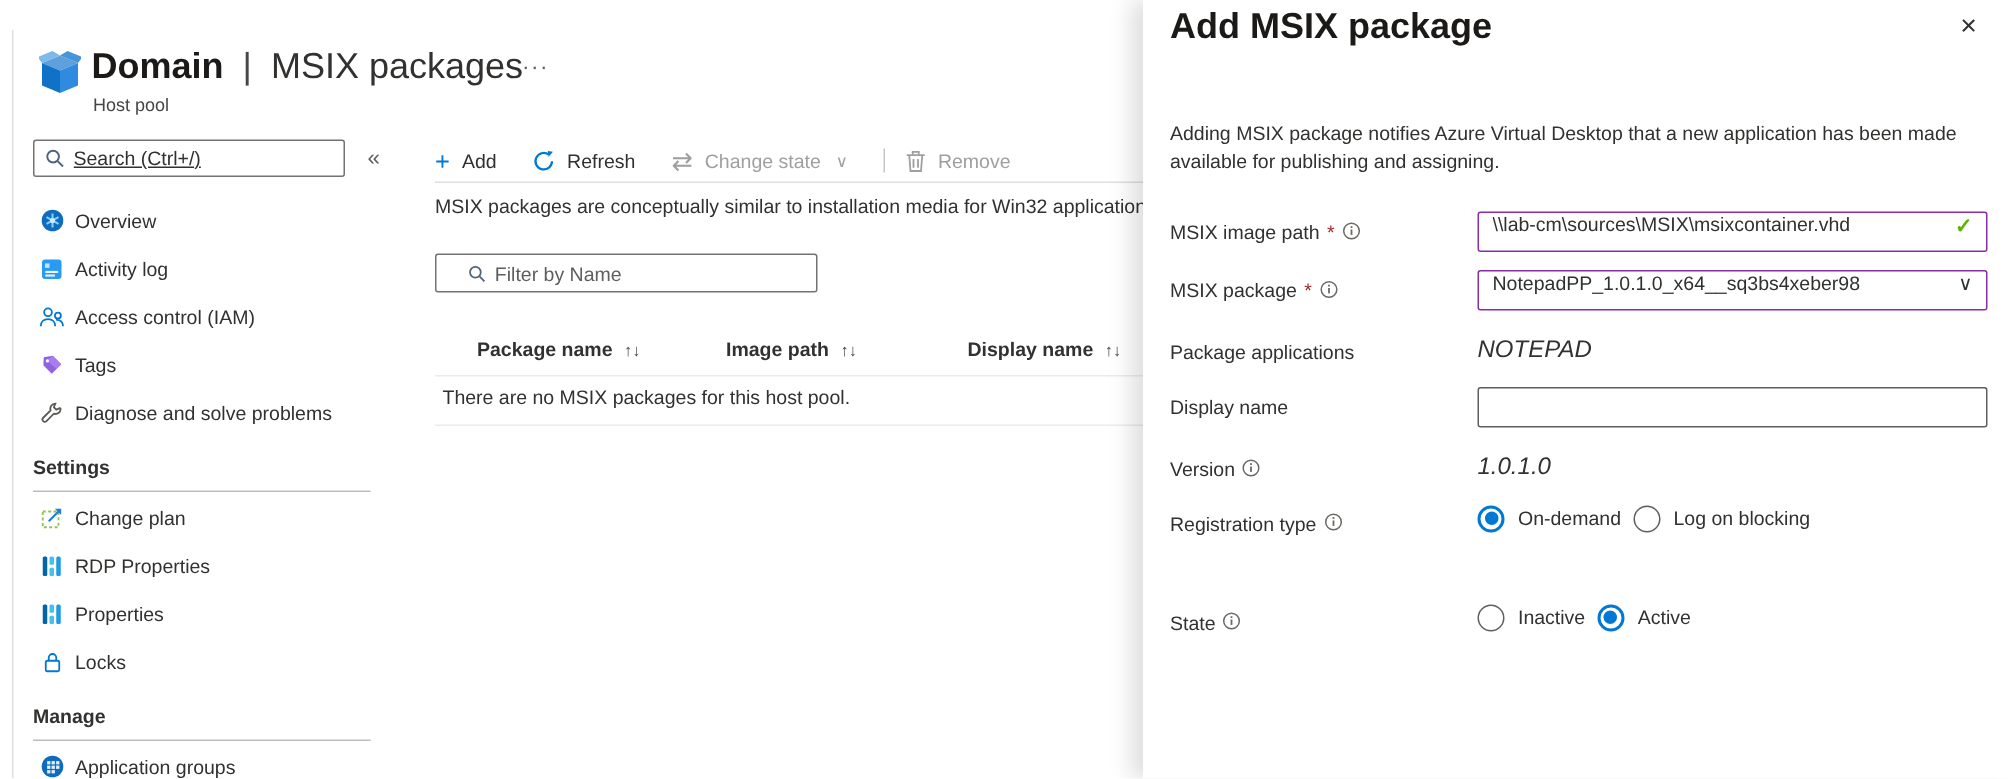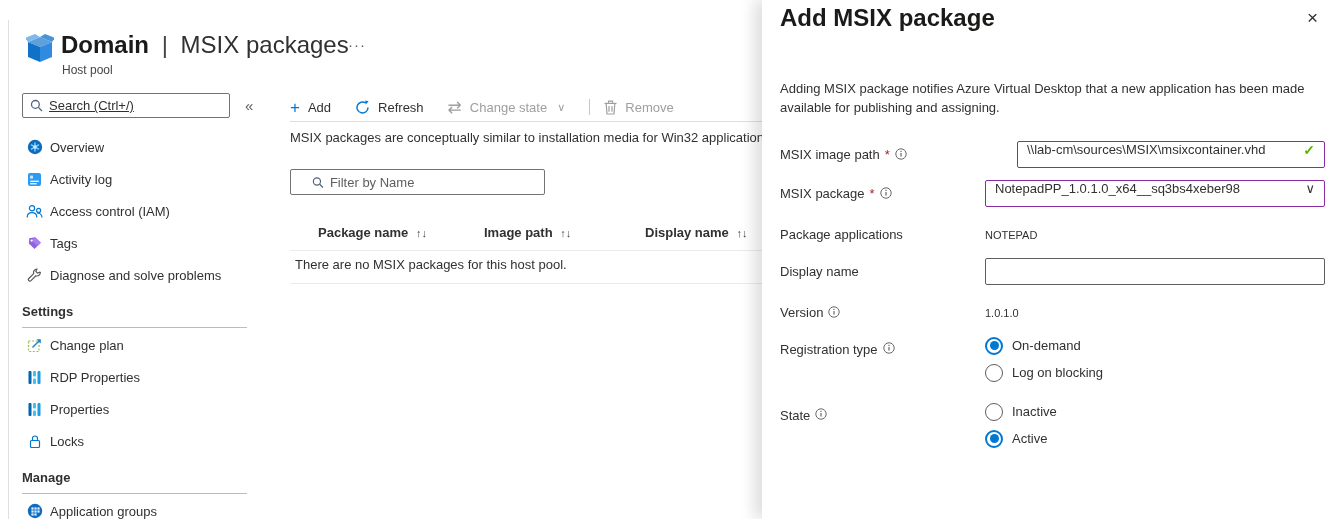--- a/index.html
+++ b/index.html
@@ -68,40 +68,40 @@
   .panel-title { position:absolute; left:18px; top:4px; font-size:24px; font-weight:700; color:#1b1a19;text-align:right; }
   .panel-close { position:absolute; right:24px; top:8px; font-size:19px; color:#323130; cursor:pointer; line-height:1; }
   .panel-desc { position:absolute; left:18px; top:79px; width:534px; font-size:13px; line-height:19px; color:#323130; }
 
   .form-row { position:absolute; left:18px; right:17px; display:flex; }
   .form-label { width:205px; flex:0 0 205px; font-size:13px; color:#323130; display:flex; align-items:center; gap:5px; }
   .req { color:#a4262c; }
   .info-ic { display:inline-flex; }
   .form-ctrl { flex:1; }
 
-  .r-imgpath { top:140px; align-items:center; height:28px;gap:32px; }
+  .r-imgpath { top:140px; align-items:center; height:28px; }
   .r-pkg     { top:179px; align-items:center; height:28px; }
   .r-pkgapps { top:224px; align-items:center; height:20px; }
   .r-dispname{ top:257px; align-items:center; height:28px; }
   .r-version { top:302px; align-items:center; height:20px; }
   .r-regtype { top:336px; }
   .r-state   { top:402px; }
   .r-regtype .form-label, .r-state .form-label { align-items:flex-start; padding-top:6px; }
 
   .field-box { height:27px; border:1px solid #8a2da5; border-radius:2px; display:flex; 
     padding:0 9px; font-size:13px; color:#323130; background:#fff; cursor:text; }
   .field-box .val { flex:1; white-space:nowrap; overflow:hidden; }
   .field-box .check { color:#5db300; font-weight:700; font-size:14px; margin-left:8px; }
   .field-box.select { cursor:pointer; }
   .field-box .chev { color:#323130; font-size:13px; margin-left:8px; }
   .txt-input { width:100%; height:27px; border:1px solid #605e5c; border-radius:2px; padding:0 9px;
     font-size:13px; font-family:inherit; color:#323130; outline:none; }
-  .static-val { font-size:11px; color:#323130; }
-
-  .radio-group { display:flex; flex-direction:column; gap:8px; }
+  .static-val { font-size:16px; color:#323130;font-style:italic; }
+
+  .radio-group { display:flex; flex-direction:row; gap:8px; }
   .radio-opt { display:flex; align-items:center; gap:9px; cursor:pointer; height:19px; }
   .radio-circle { width:18px; height:18px; border-radius:50%; border:1px solid #605e5c; background:#fff;
     display:flex; align-items:center; justify-content:center; flex:0 0 18px; }
   .radio-opt.selected .radio-circle { border:2px solid #0078d4; }
   .radio-opt.selected .radio-circle .dot { width:9px; height:9px; border-radius:50%; background:#0078d4; }
   .radio-label { font-size:13px; color:#323130; }
 </style>
 </head>
 <body>
 

